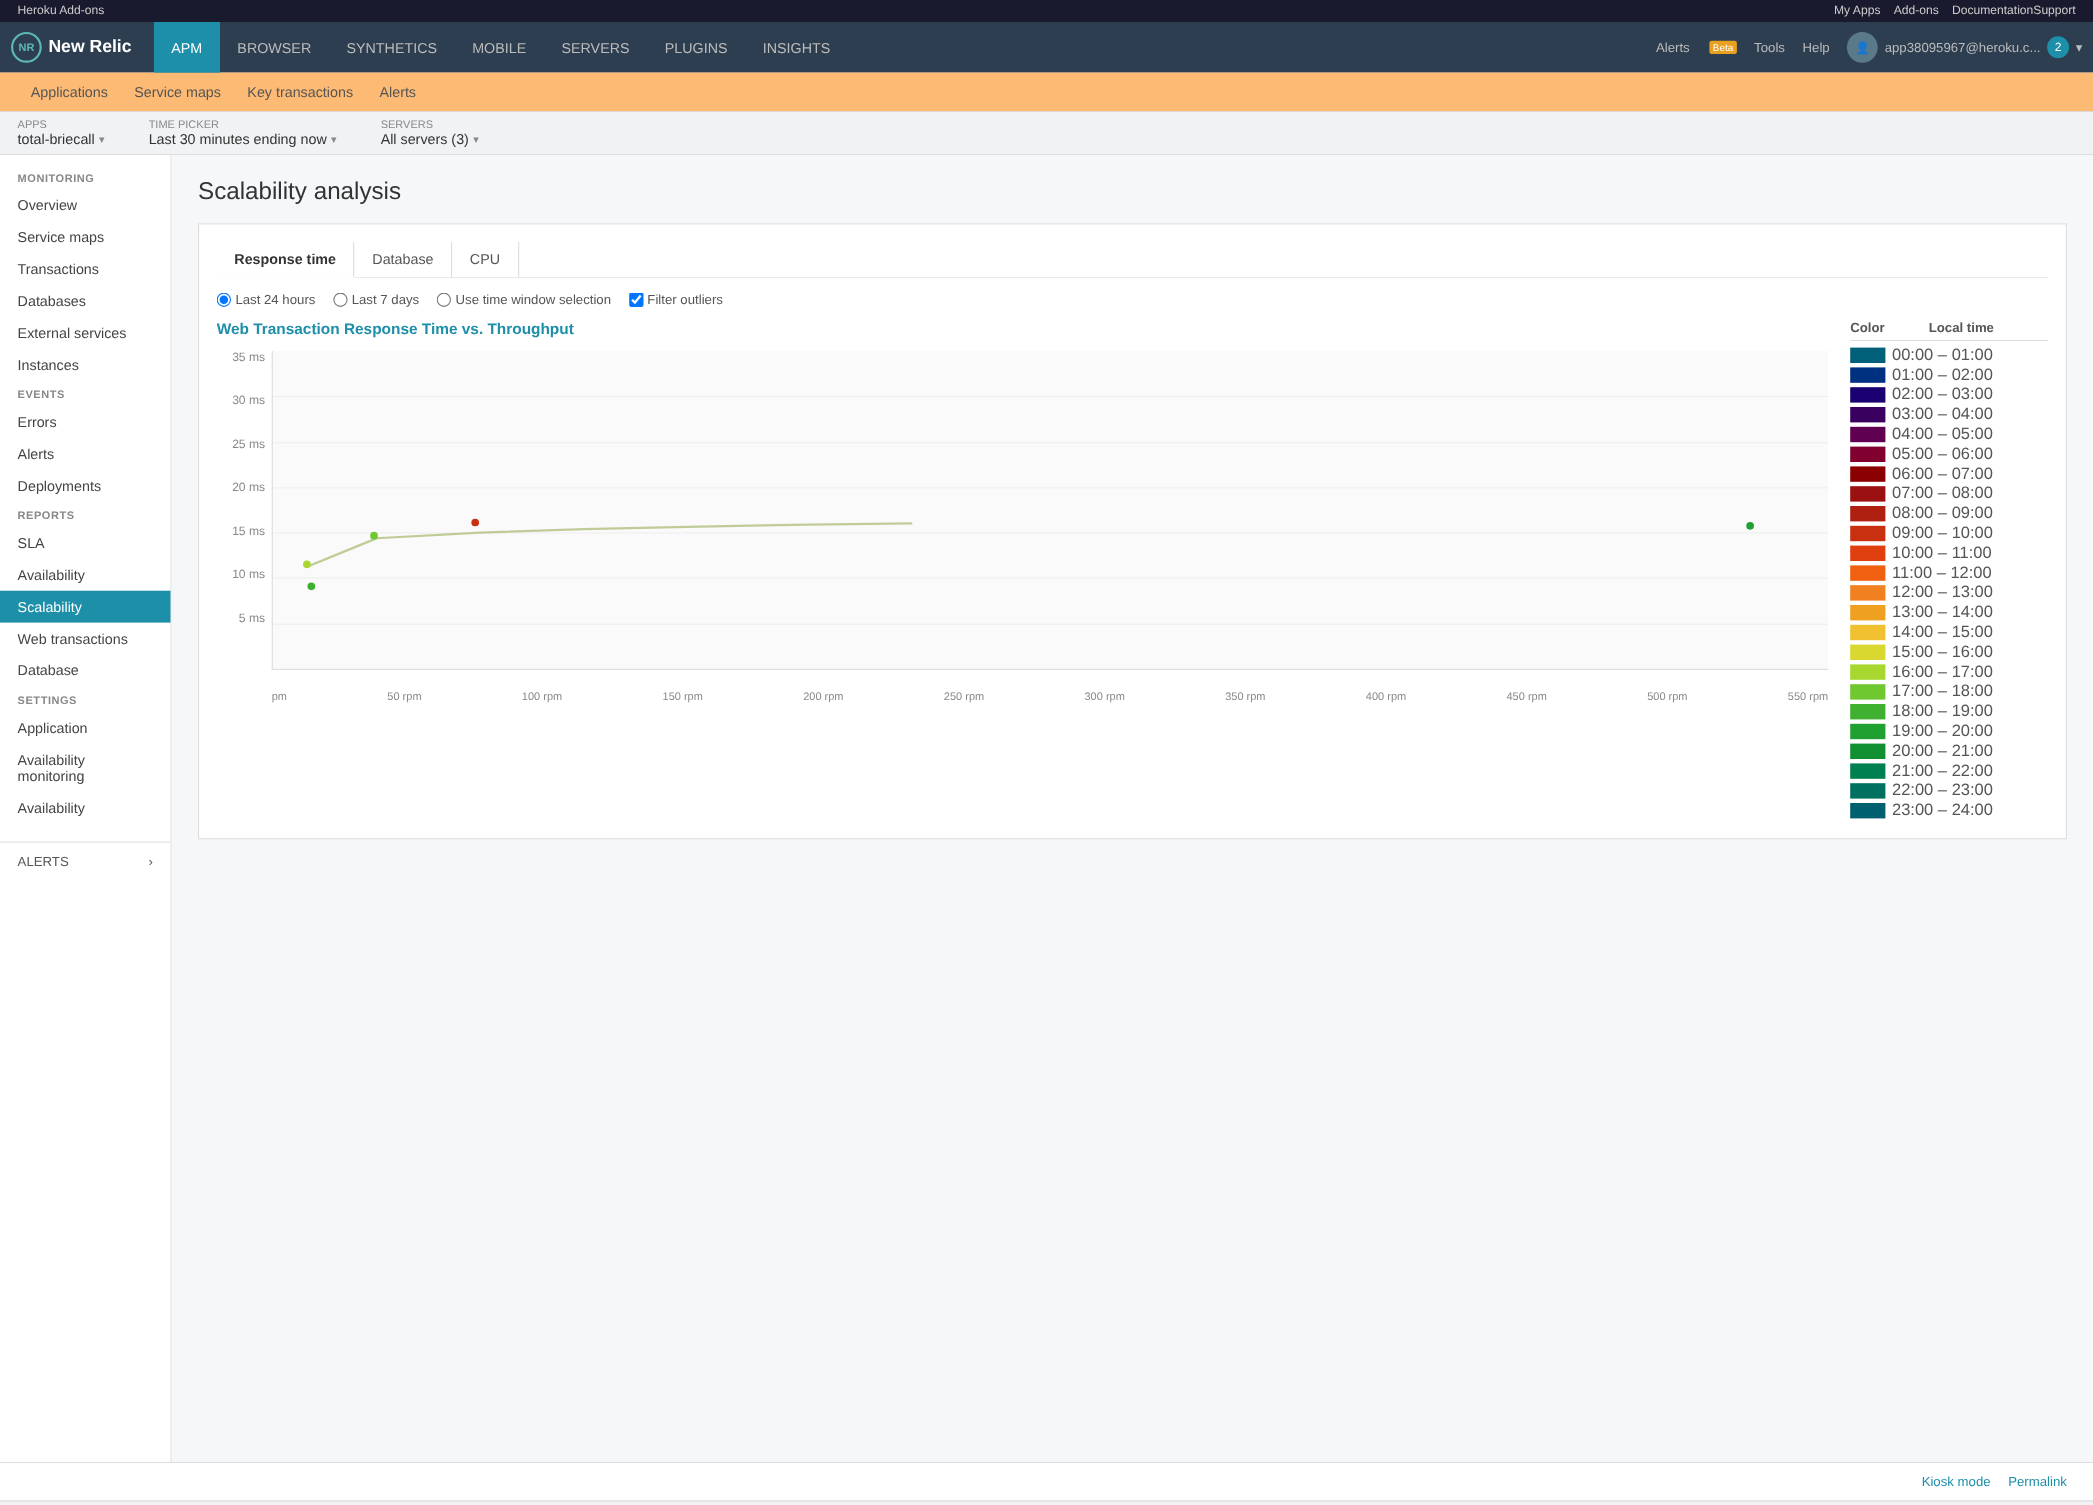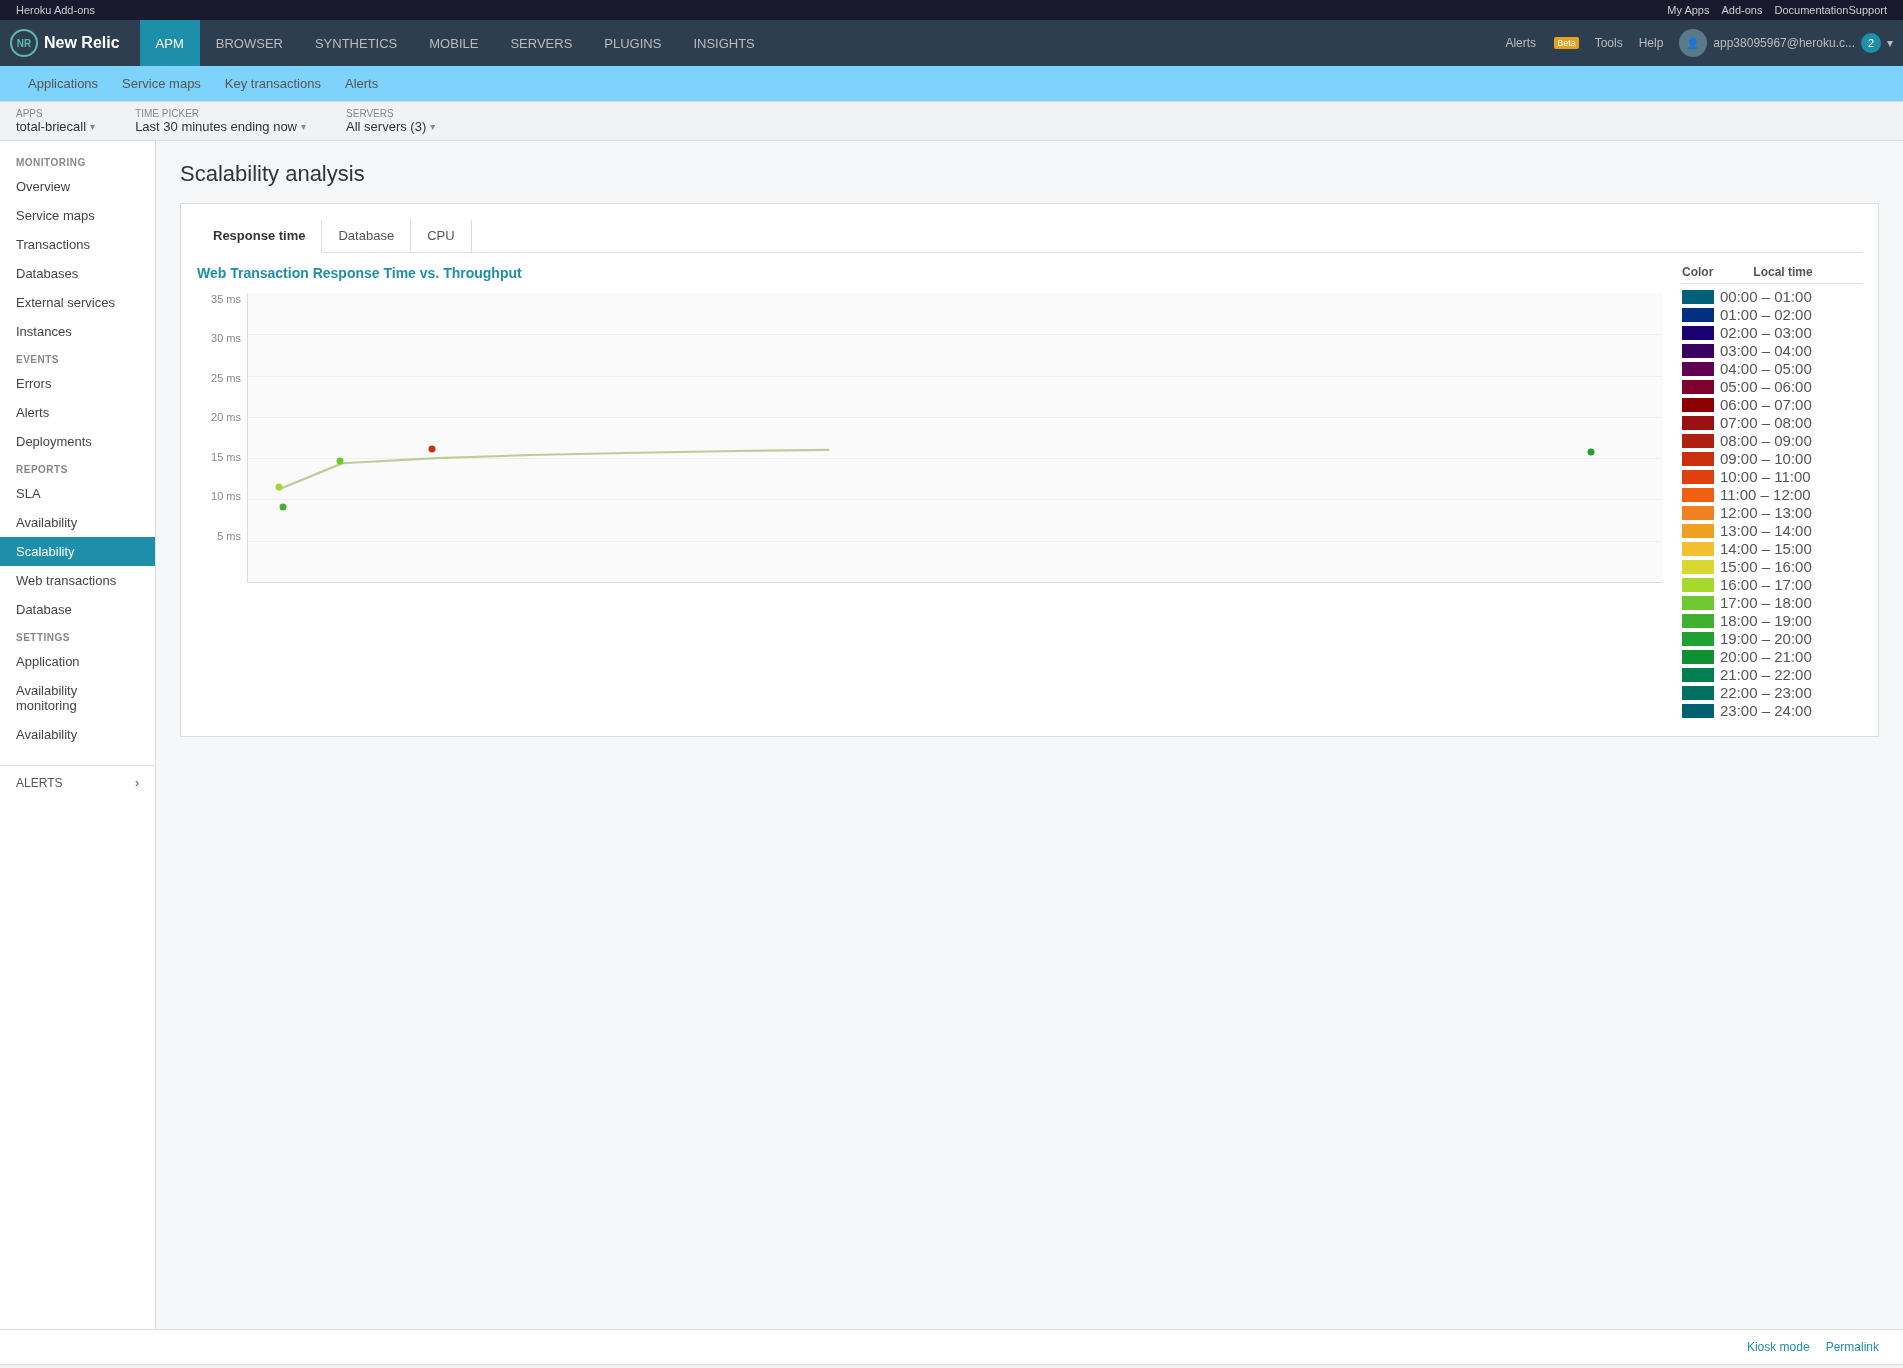--- a/index.html
+++ b/index.html
@@ -84,21 +84,21 @@
       background: #1d8fa8;
       color: #fff;
       border-radius: 50%;
       width: 20px; height: 20px;
       font-size: 11px;
       display: flex; align-items: center; justify-content: center;
     }
 
     
     .sub-nav {
-      background: #7dd3fc;
+      background: #fdba74;
       border-bottom: 1px solid #ddd;
       padding: 0 16px;
       display: flex;
       align-items: center;
       height: 36px;
     }
     .sub-nav a {
       color: #555;
       font-size: 13px;
       text-decoration: none;
@@ -464,20 +464,38 @@
     <h1 class="page-title">Scalability analysis</h1>
 
     <div class="chart-wrapper">
 
       <div class="chart-tabs" style="display:flex; border:none; border-bottom:1px solid #ddd; margin-bottom:12px;">
         <div class="chart-tab active">Response time</div>
         <div class="chart-tab">Database</div>
         <div class="chart-tab">CPU</div>
       </div>
 
+      <div class="chart-options">
+        <label>
+          <input type="radio" name="timeRange" checked="" style="">
+          <span>Last 24 hours</span>
+        </label>
+        <label>
+          <input type="radio" name="timeRange" style="">
+          <span>Last 7 days</span>
+        </label>
+        <label>
+          <input type="radio" name="timeRange" style="">
+          <span>Use time window selection</span>
+        </label>
+        <label>
+          <input type="checkbox" checked="" style="">
+          <span>Filter outliers</span>
+        </label>
+      </div>
 
       <div class="chart-area">
 
         <div style="flex:1;">
           <div class="chart-title">
             <span>Web Transaction Response Time vs.</span>
             <span style="color:#1d8fa8; cursor:pointer;">Throughput</span>
           </div>
 
           <div class="scatter-chart">
@@ -506,20 +524,34 @@
                 <polyline points="20,190 60,165 120,160 180,157 240,155 310,153 370,152" fill="none" stroke="#b0c080" stroke-width="2" opacity="0.8"></polyline>
               </svg>
 
               <div class="data-point" style="left:2.2%;top:67%;background:#a8d830;"></div>
               <div class="data-point" style="left:6.5%;top:58%;background:#70c830;"></div>
               <div class="data-point" style="left:2.5%;top:74%;background:#40b030;"></div>
               <div class="data-point" style="left:13%;top:54%;background:#c83010;"></div>
               <div class="data-point" style="left:95%;top:55%;background:#20a030;"></div>
             </div>
 
+            <div class="chart-x-axis">
+              <span>pm</span>
+              <span>50 rpm</span>
+              <span>100 rpm</span>
+              <span>150 rpm</span>
+              <span>200 rpm</span>
+              <span>250 rpm</span>
+              <span>300 rpm</span>
+              <span>350 rpm</span>
+              <span>400 rpm</span>
+              <span>450 rpm</span>
+              <span>500 rpm</span>
+              <span>550 rpm</span>
+            </div>
           </div>
         </div>
 
         <div class="color-legend">
           <div class="legend-header">
             <span>Color</span>
             <span>Local time</span>
           </div>
           <div id="legend-items">
               <div class="legend-item">

